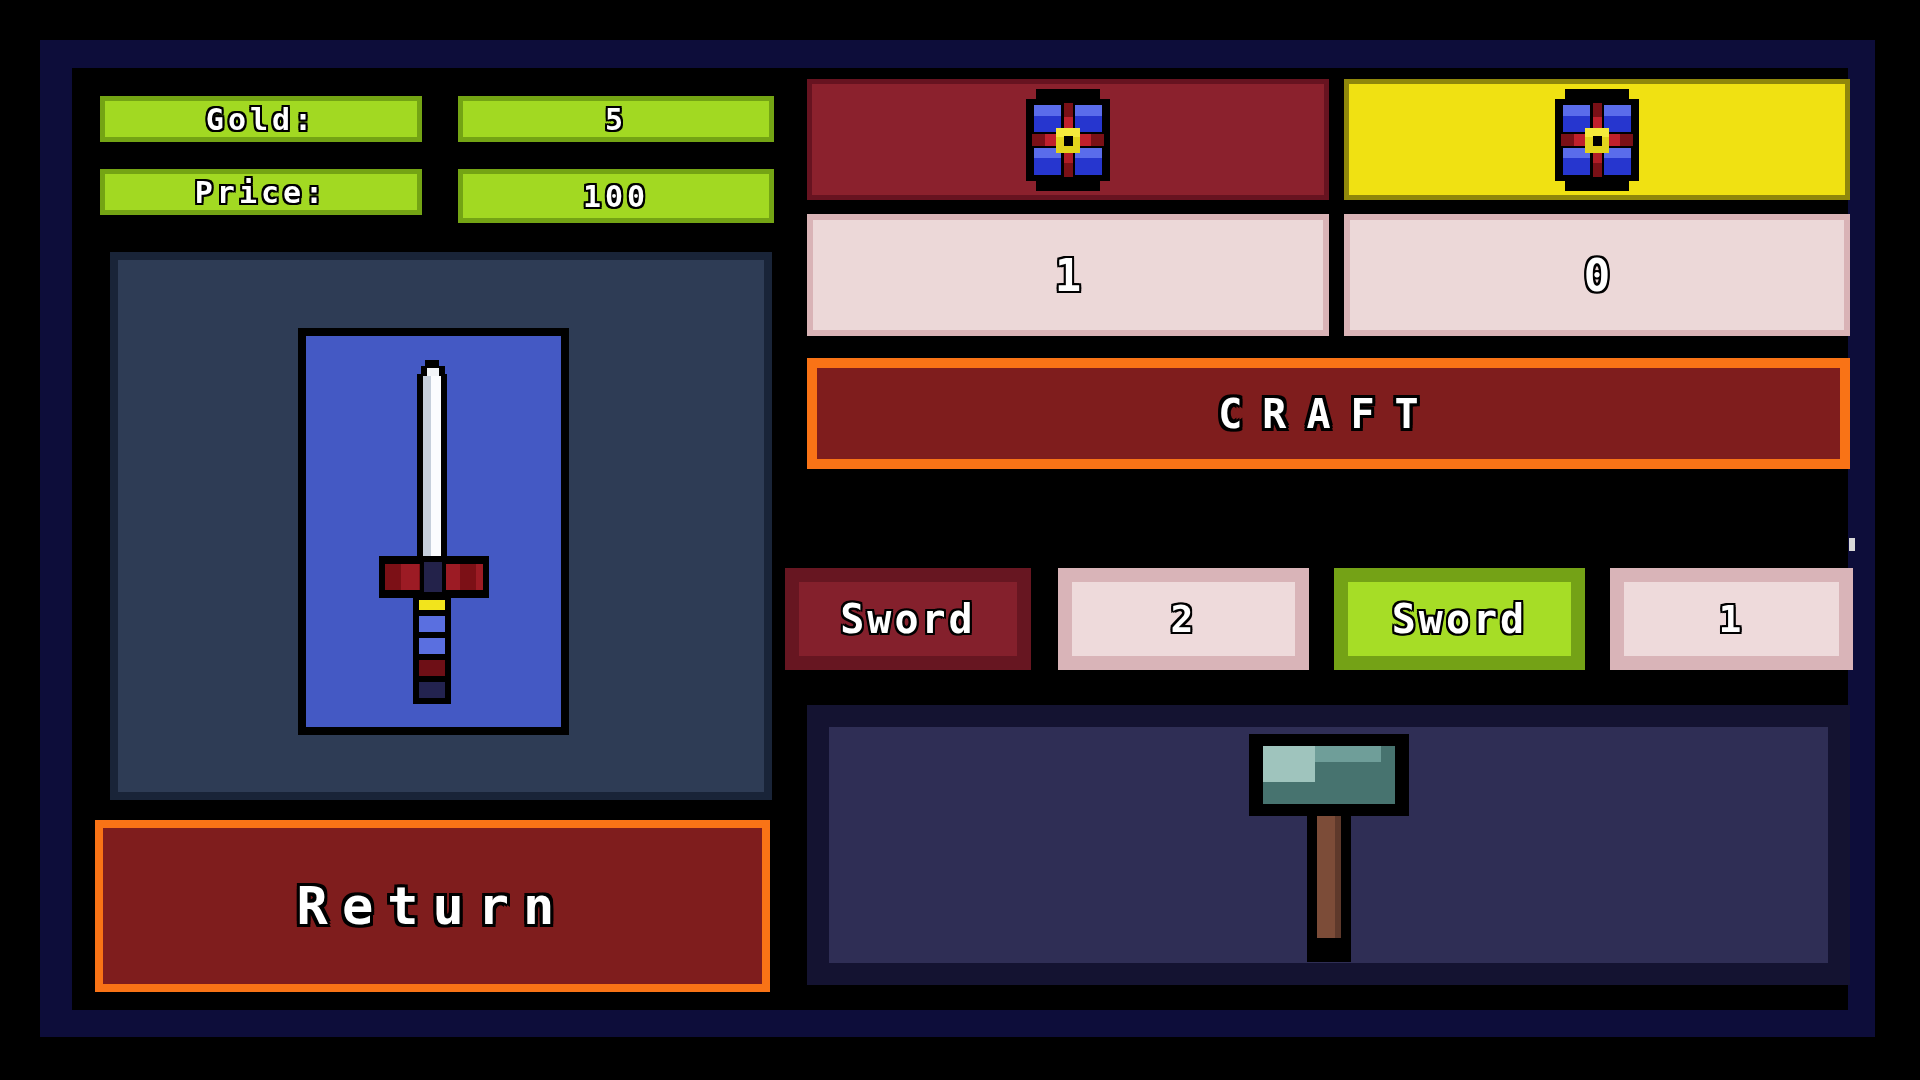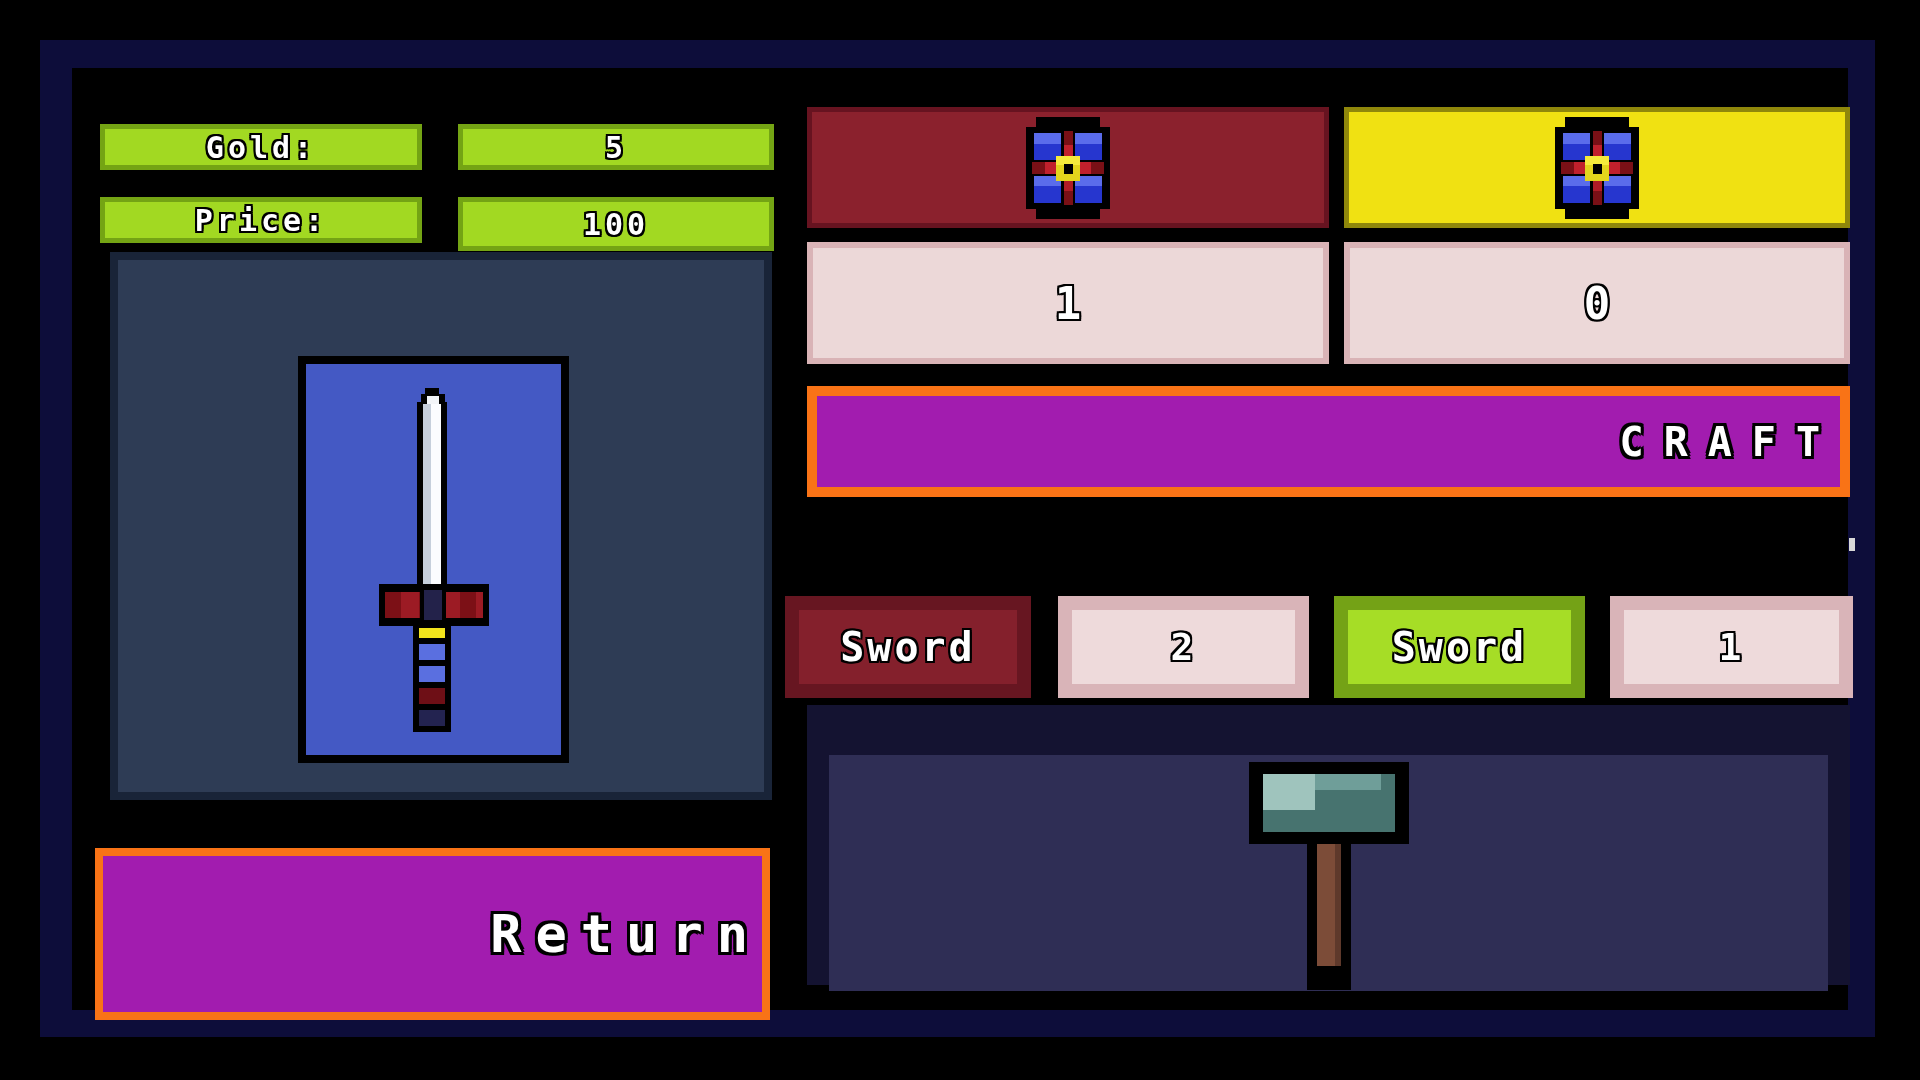--- a/index.html
+++ b/index.html
@@ -12,35 +12,35 @@
   .ptext{
     color:#fff;text-align:center;
     text-shadow:2px 0 0 #000,-2px 0 0 #000,0 2px 0 #000,0 -2px 0 #000,
                 2px 2px 0 #000,-2px -2px 0 #000,2px -2px 0 #000,-2px 2px 0 #000;
   }
   .ptext-lg{
     color:#fff;text-align:center;
     text-shadow:3px 0 0 #000,-3px 0 0 #000,0 3px 0 #000,0 -3px 0 #000,
                 3px 3px 0 #000,-3px -3px 0 #000,3px -3px 0 #000,-3px 3px 0 #000;
   }
-  .center{display:flex;align-items:center;justify-content:center;margin-top:28px;}
+  .center{display:flex;align-items:center;justify-content:center;}
 
   
   .frame{left:40px;top:40px;width:1835px;height:997px;background:#0d0d3a;}
   .frame-inner{left:72px;top:68px;width:1776px;height:942px;background:#000;}
 
   
   .greenbox{background:#a2d922;border:5px solid #74a414;box-sizing:border-box;font-size:30px;letter-spacing:4px;}
 
   
   .slate-panel{left:110px;top:252px;width:662px;height:548px;background:#2e3c55;border:8px solid #192438;box-sizing:border-box;}
   .blue-card{left:298px;top:328px;width:271px;height:407px;background:#4459c4;border:8px solid #000;box-sizing:border-box;}
 
   
-  .btn-purple{background:#a21caf;border:8px solid #f97316;box-sizing:border-box;cursor:pointer;justify-content:flex-end;}
+  .btn-purple{background:#7f1d1d;border:8px solid #f97316;box-sizing:border-box;cursor:pointer;}
   .return-btn{left:95px;top:820px;width:675px;height:172px;font-size:52px;letter-spacing:14px;}
   .craft-btn{left:807px;top:358px;width:1043px;height:111px;border-width:10px;font-size:40px;letter-spacing:20px;}
 
   
   .slot-red{left:807px;top:79px;width:522px;height:121px;background:#8b212d;border:5px solid #671320;box-sizing:border-box;cursor:pointer;}
   .slot-yellow{left:1344px;top:79px;width:506px;height:121px;background:#f0e112;border:5px solid #8f870b;box-sizing:border-box;cursor:pointer;}
   .countbox{background:#ecd8d8;border:6px solid #d9b3b6;box-sizing:border-box;font-size:44px;}
   .count1{left:807px;top:214px;width:522px;height:122px;}
   .count0{left:1344px;top:214px;width:506px;height:122px;}
 

